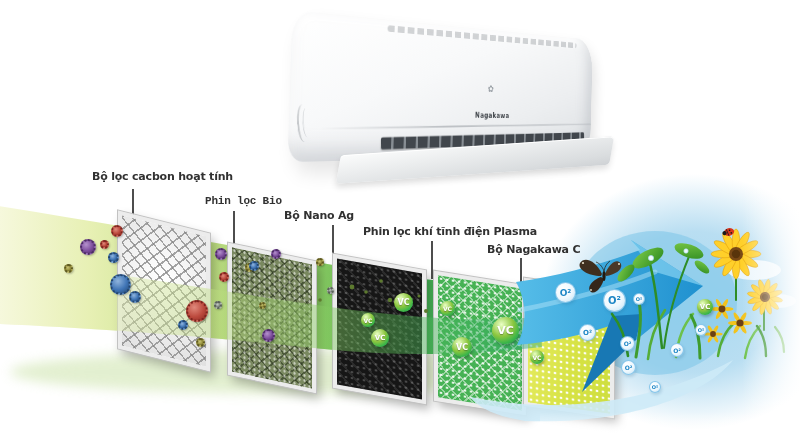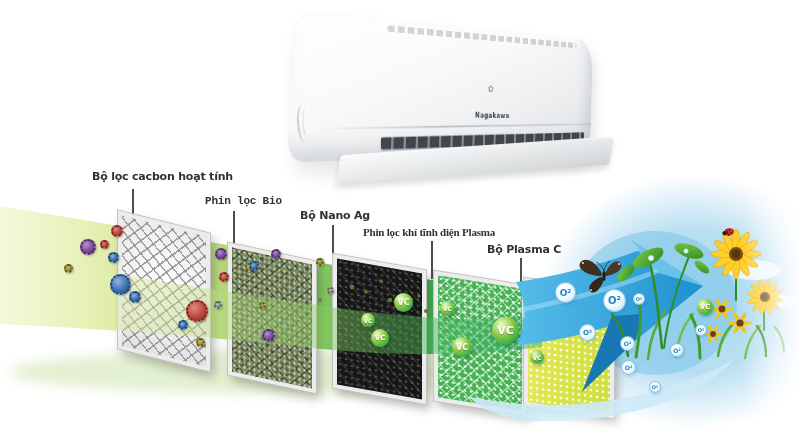--- a/index.html
+++ b/index.html
@@ -311,17 +311,17 @@
       <div class="ac-brand">Nagakawa</div>
       <div class="ac-seam"></div>
       <div class="ac-vent"></div>
       <div class="ac-arc"></div>
     </div>
     <div class="ac-flap"></div>
   </div>
 
   <div class="flabel" style="left:92px;top:171px;">Bộ lọc cacbon hoạt tính</div>
   <div class="flabel" style="left:205px;top:195px;font-family:Liberation Mono, monospace;">Phin lọc Bio</div>
-  <div class="flabel" style="left:300px;top:210px;">Bộ Nano Ag</div>
-  <div class="flabel" style="left:363px;top:226px;font-family:Liberation Serif, serif;">Phin lọc khí tĩnh điện Plasma</div>
-  <div class="flabel" style="left:487px;top:244px;">Bộ Plasma C</div>
+  <div class="flabel" style="left:284px;top:210px;">Bộ Nano Ag</div>
+  <div class="flabel" style="left:363px;top:226px;">Phin lọc khí tĩnh điện Plasma</div>
+  <div class="flabel" style="left:487px;top:244px;">Bộ Nagakawa C</div>
 
 </div>
 
 </body></html>

